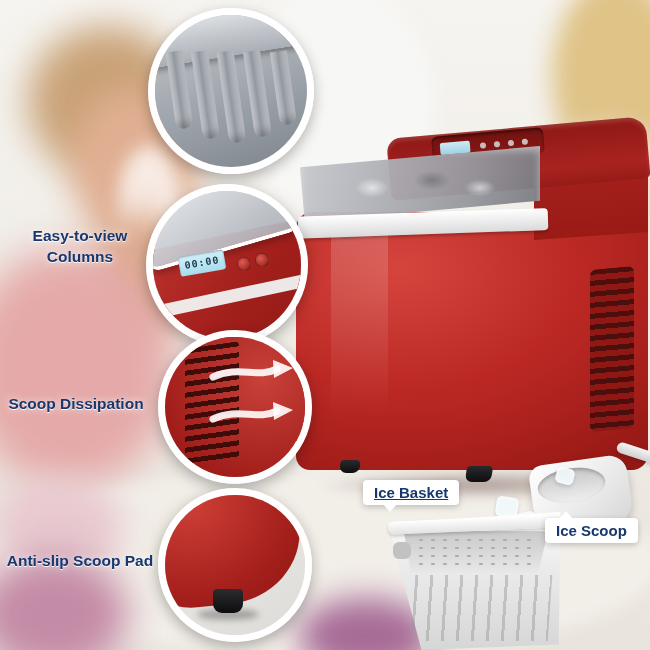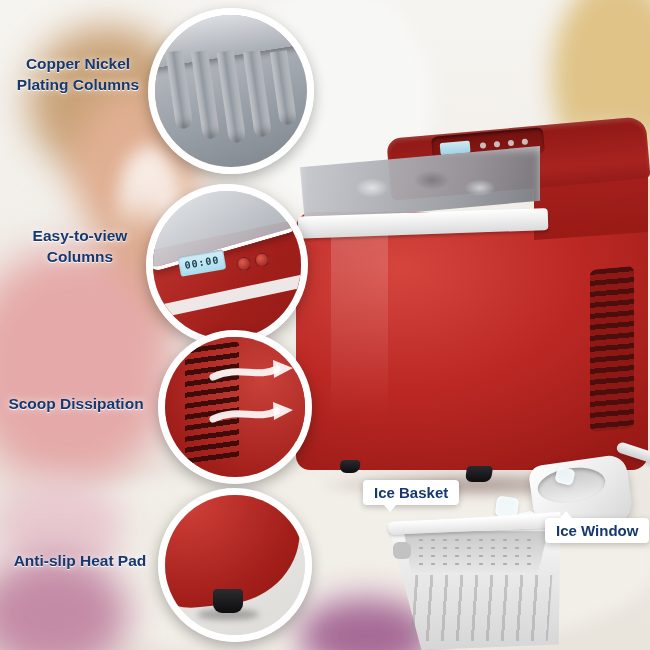--- a/index.html
+++ b/index.html
@@ -118,21 +118,21 @@
   .cap{position:absolute;color:#16386e;font-weight:bold;font-size:15.5px;line-height:1.35;
     text-align:center;text-shadow:0 1px 0 rgba(255,255,255,.85),0 0 8px rgba(255,255,255,.9);}
   .cap1{left:2px;top:54px;width:152px;}
   .cap2{left:10px;top:226px;width:140px;}
   .cap3{left:0px;top:394px;width:152px;}
   .cap4{left:0px;top:551px;width:160px;}
 
   
   .tag{position:absolute;background:#fff;color:#16386e;font-weight:bold;font-size:15px;
     padding:4px 11px;border-radius:4px;box-shadow:0 2px 6px rgba(0,0,0,.22);z-index:30;}
-  .tag-basket{left:363px;top:480px;}
+  .tag-basket{left:363px;top:480px;text-decoration:underline;}
   .tag-basket::after{content:"";position:absolute;left:20px;bottom:-7px;
     border-left:7px solid transparent;border-right:7px solid transparent;border-top:8px solid #fff;}
   .tag-scoop{left:545px;top:518px;}
   .tag-scoop::after{content:"";position:absolute;left:14px;top:-7px;
     border-left:7px solid transparent;border-right:7px solid transparent;border-bottom:8px solid #fff;}
 
   
   .basket{position:absolute;left:388px;top:512px;width:176px;height:138px;z-index:20;}
   .basket-body{position:absolute;inset:0;
     clip-path:polygon(0% 8%,98% 0%,97% 96%,19% 100%);
@@ -211,21 +211,20 @@
   <div class="co co1">
     <div class="co-inner">
       <div class="plate"></div>
       <div class="colbar c1"></div>
       <div class="colbar c2"></div>
       <div class="colbar c3"></div>
       <div class="colbar c4"></div>
       <div class="colbar c5"></div>
     </div>
   </div>
-  <div class="cap cap1">Copper Nickel Plating Columns</div>
 
   <div class="co co2">
     <div class="co-inner">
       <div class="co2-red"></div>
       <div class="co2-glass"></div>
       <div class="co2-lcd">00:00</div>
       <div class="co2-btn bt1"></div>
       <div class="co2-btn bt2"></div>
       <div class="co2-rim"></div>
     </div>
@@ -245,21 +244,21 @@
   </div>
   <div class="cap cap3">Scoop Dissipation</div>
 
   <div class="co co4">
     <div class="co-inner">
       <div class="co4-red"></div>
       <div class="co4-shadow"></div>
       <div class="co4-foot"></div>
     </div>
   </div>
-  <div class="cap cap4">Anti-slip Heat Pad</div>
+  <div class="cap cap4">Anti-slip Scoop Pad</div>
 
   <div class="basket">
     <div class="basket-body"></div>
     <div class="basket-int"></div>
     <div class="basket-slats"></div>
     <div class="basket-handle"></div>
     <div class="basket-rim"></div>
   </div>
 
   <div class="scoop">
@@ -267,15 +266,15 @@
     <div class="scoop-bowl">
       <div class="scoop-open"></div>
     </div>
   </div>
 
   <div class="cube cu1"></div>
   <div class="cube cu2"></div>
   <div class="cube cu3"></div>
 
   <div class="tag tag-basket">Ice Basket</div>
-  <div class="tag tag-scoop">Ice Window</div>
+  <div class="tag tag-scoop">Ice Scoop</div>
 
 </div>
 
 </body></html>

